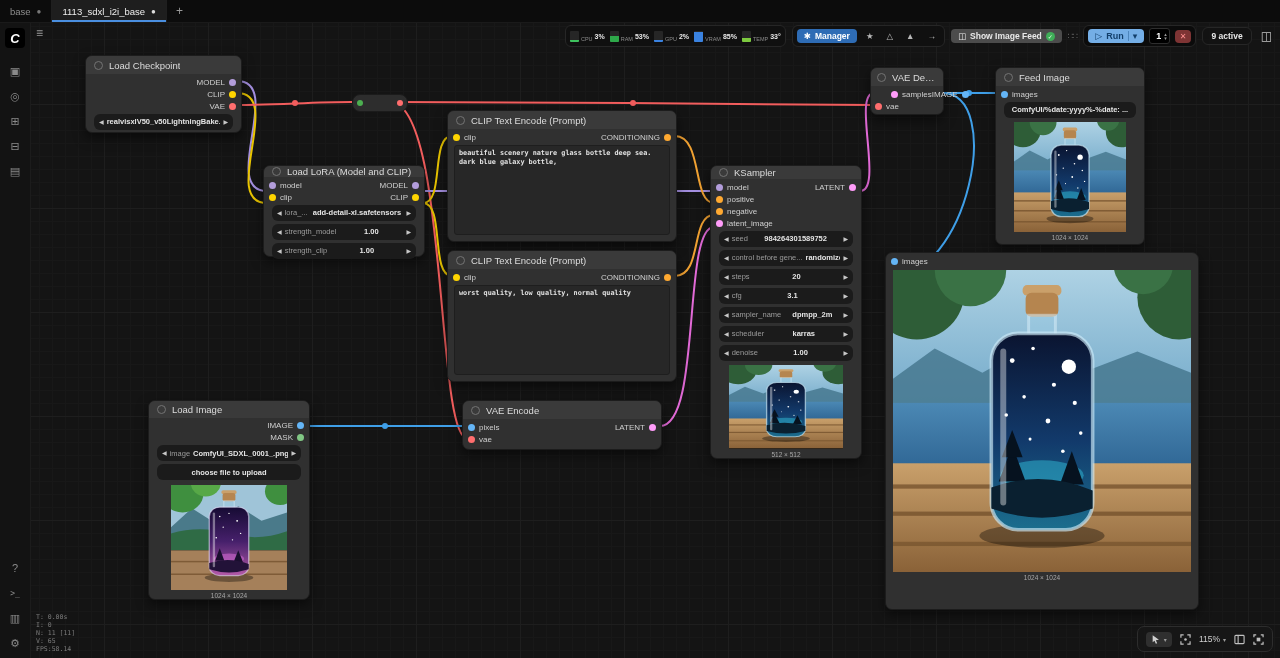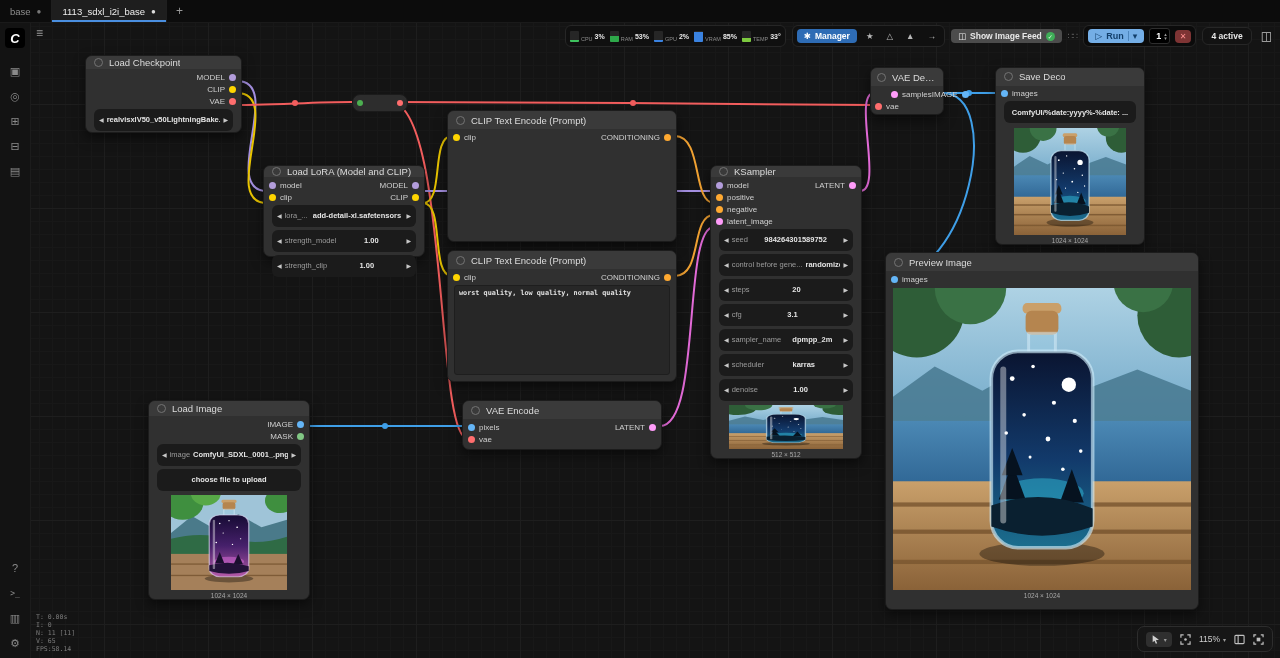--- a/index.html
+++ b/index.html
@@ -76,21 +76,21 @@
   .nhdr{height:18px;background:#3a3a3a;border-radius:6px 6px 0 0;display:flex;align-items:center;
     gap:6px;padding:0 8px;cursor:grab;}
   .nhdr .cdot{width:7px;height:7px;border-radius:50%;border:1.5px solid #737373;flex:none;}
   .nhdr .ttl{color:#dcdcdc;font-size:9.5px;white-space:nowrap;overflow:hidden;text-overflow:ellipsis;}
   .prow{display:flex;align-items:center;height:12px;padding:0 5px;justify-content:space-between;}
   .pin{display:flex;align-items:center;gap:4px;cursor:crosshair;}
   .pdot{width:7px;height:7px;border-radius:50%;flex:none;}
   .plbl{font-size:8px;color:#cfcfcf;}
   .pout{margin-left:auto;}
   .rows{padding-top:2px;}
-  .widget{height:22px;background:#1b1b1b;border-radius:6px;margin:1.5px 8px;display:flex;
+  .widget{height:16px;background:#1b1b1b;border-radius:6px;margin:1.5px 8px;display:flex;
     align-items:center;padding:0 5px;gap:3px;cursor:pointer;flex:none;}
   .widget .arr{color:#c8c8c8;font-size:6px;line-height:1;}
   .widget .wname{font-size:7.5px;color:#9b9b9b;white-space:nowrap;}
   .widget .wval{flex:1;text-align:center;font-size:7.5px;color:#e4e4e4;white-space:nowrap;
     overflow:hidden;font-weight:bold;}
   .widget.center .wval{text-align:center;font-weight:bold;}
   .widget.btn{justify-content:center;}
   .widget.btn .wval{flex:0 1 auto;text-align:center;}
   .ta{flex:1;margin:2px 6px 6px 6px;background:#272727;border:1px solid #1e1e1e;border-radius:3px;
     padding:3px 4px;font-family:"DejaVu Sans Mono",monospace;font-size:6.8px;font-weight:bold;
@@ -247,20 +247,21 @@
           <span class="pin">
               <span class="pdot" style="background: rgb(255, 213, 0);"></span>
               <span class="plbl">clip</span>
             </span>
           <span class="pin pout">
               <span class="plbl">CONDITIONING</span>
               <span class="pdot" style="background: rgb(255, 169, 49);"></span>
             </span>
         </div>
       </div>
+      <div class="ta">beautiful scenery nature glass bottle deep sea. dark blue galaxy bottle,</div>
     </div>
 
     <div class="node" style="left:447px;top:250px;width:228px;height:130px;">
       <div class="nhdr">
         <span class="cdot"></span>
         <span class="ttl">CLIP Text Encode (Prompt)</span>
       </div>
       <div class="rows">
         <div class="prow">
           <span class="pin">
@@ -441,44 +442,40 @@
               <span class="pdot" style="background: rgb(255, 110, 110);"></span>
               <span class="plbl">vae</span>
             </span>
           </div>
       </div>
     </div>
 
     <div class="node" style="left:995px;top:67px;width:148px;height:176px;">
       <div class="nhdr">
         <span class="cdot"></span>
-        <span class="ttl">Save Deco</span>
+        <span class="ttl">Feed Image</span>
       </div>
       <div class="rows">
         <div class="prow">
             <span class="pin">
               <span class="pdot" style="background: rgb(100, 181, 246);"></span>
               <span class="plbl">images</span>
             </span>
           </div>
       </div>
       <div class="widget center">
         <span class="wval">ComfyUI/%date:yyyy%-%date: ...</span>
       </div>
       <svg class="pv" width="112" height="110">
           <use href="#scene-blue"></use>
         </svg>
       <div class="cap">1024 × 1024</div>
     </div>
 
     <div class="node" style="left:885px;top:252px;width:312px;height:356px;">
-      <div class="nhdr">
-        <span class="cdot"></span>
-        <span class="ttl">Preview Image</span>
-      </div>
       <div class="rows">
         <div class="prow">
             <span class="pin">
               <span class="pdot" style="background: rgb(100, 181, 246);"></span>
               <span class="plbl">images</span>
             </span>
           </div>
       </div>
       <svg class="pv" width="298" height="302">
           <use href="#scene-blue"></use>
@@ -592,21 +589,21 @@
       <div class="count-box">
         <span class="n">1</span>
         <span class="stepper">
           <span>▴</span>
           <span>▾</span>
         </span>
       </div>
       <div class="x-btn">✕</div>
     </div>
 
-    <div class="active-chip">4 active</div>
+    <div class="active-chip">9 active</div>
     <span class="panel-toggle">◫</span>
   </div>
 
   <div id="zoombar">
     <div class="zb-chip">
       <svg width="10" height="11" viewBox="0 0 12 12">
           <path d="M2,1 L9.5,6.2 L5.8,6.9 L7.4,10.6 L5.8,11.2 L4.2,7.6 L2,9.4 Z" fill="#d0d0d0"></path>
         </svg>
       <span class="chev">▾</span>
     </div>

